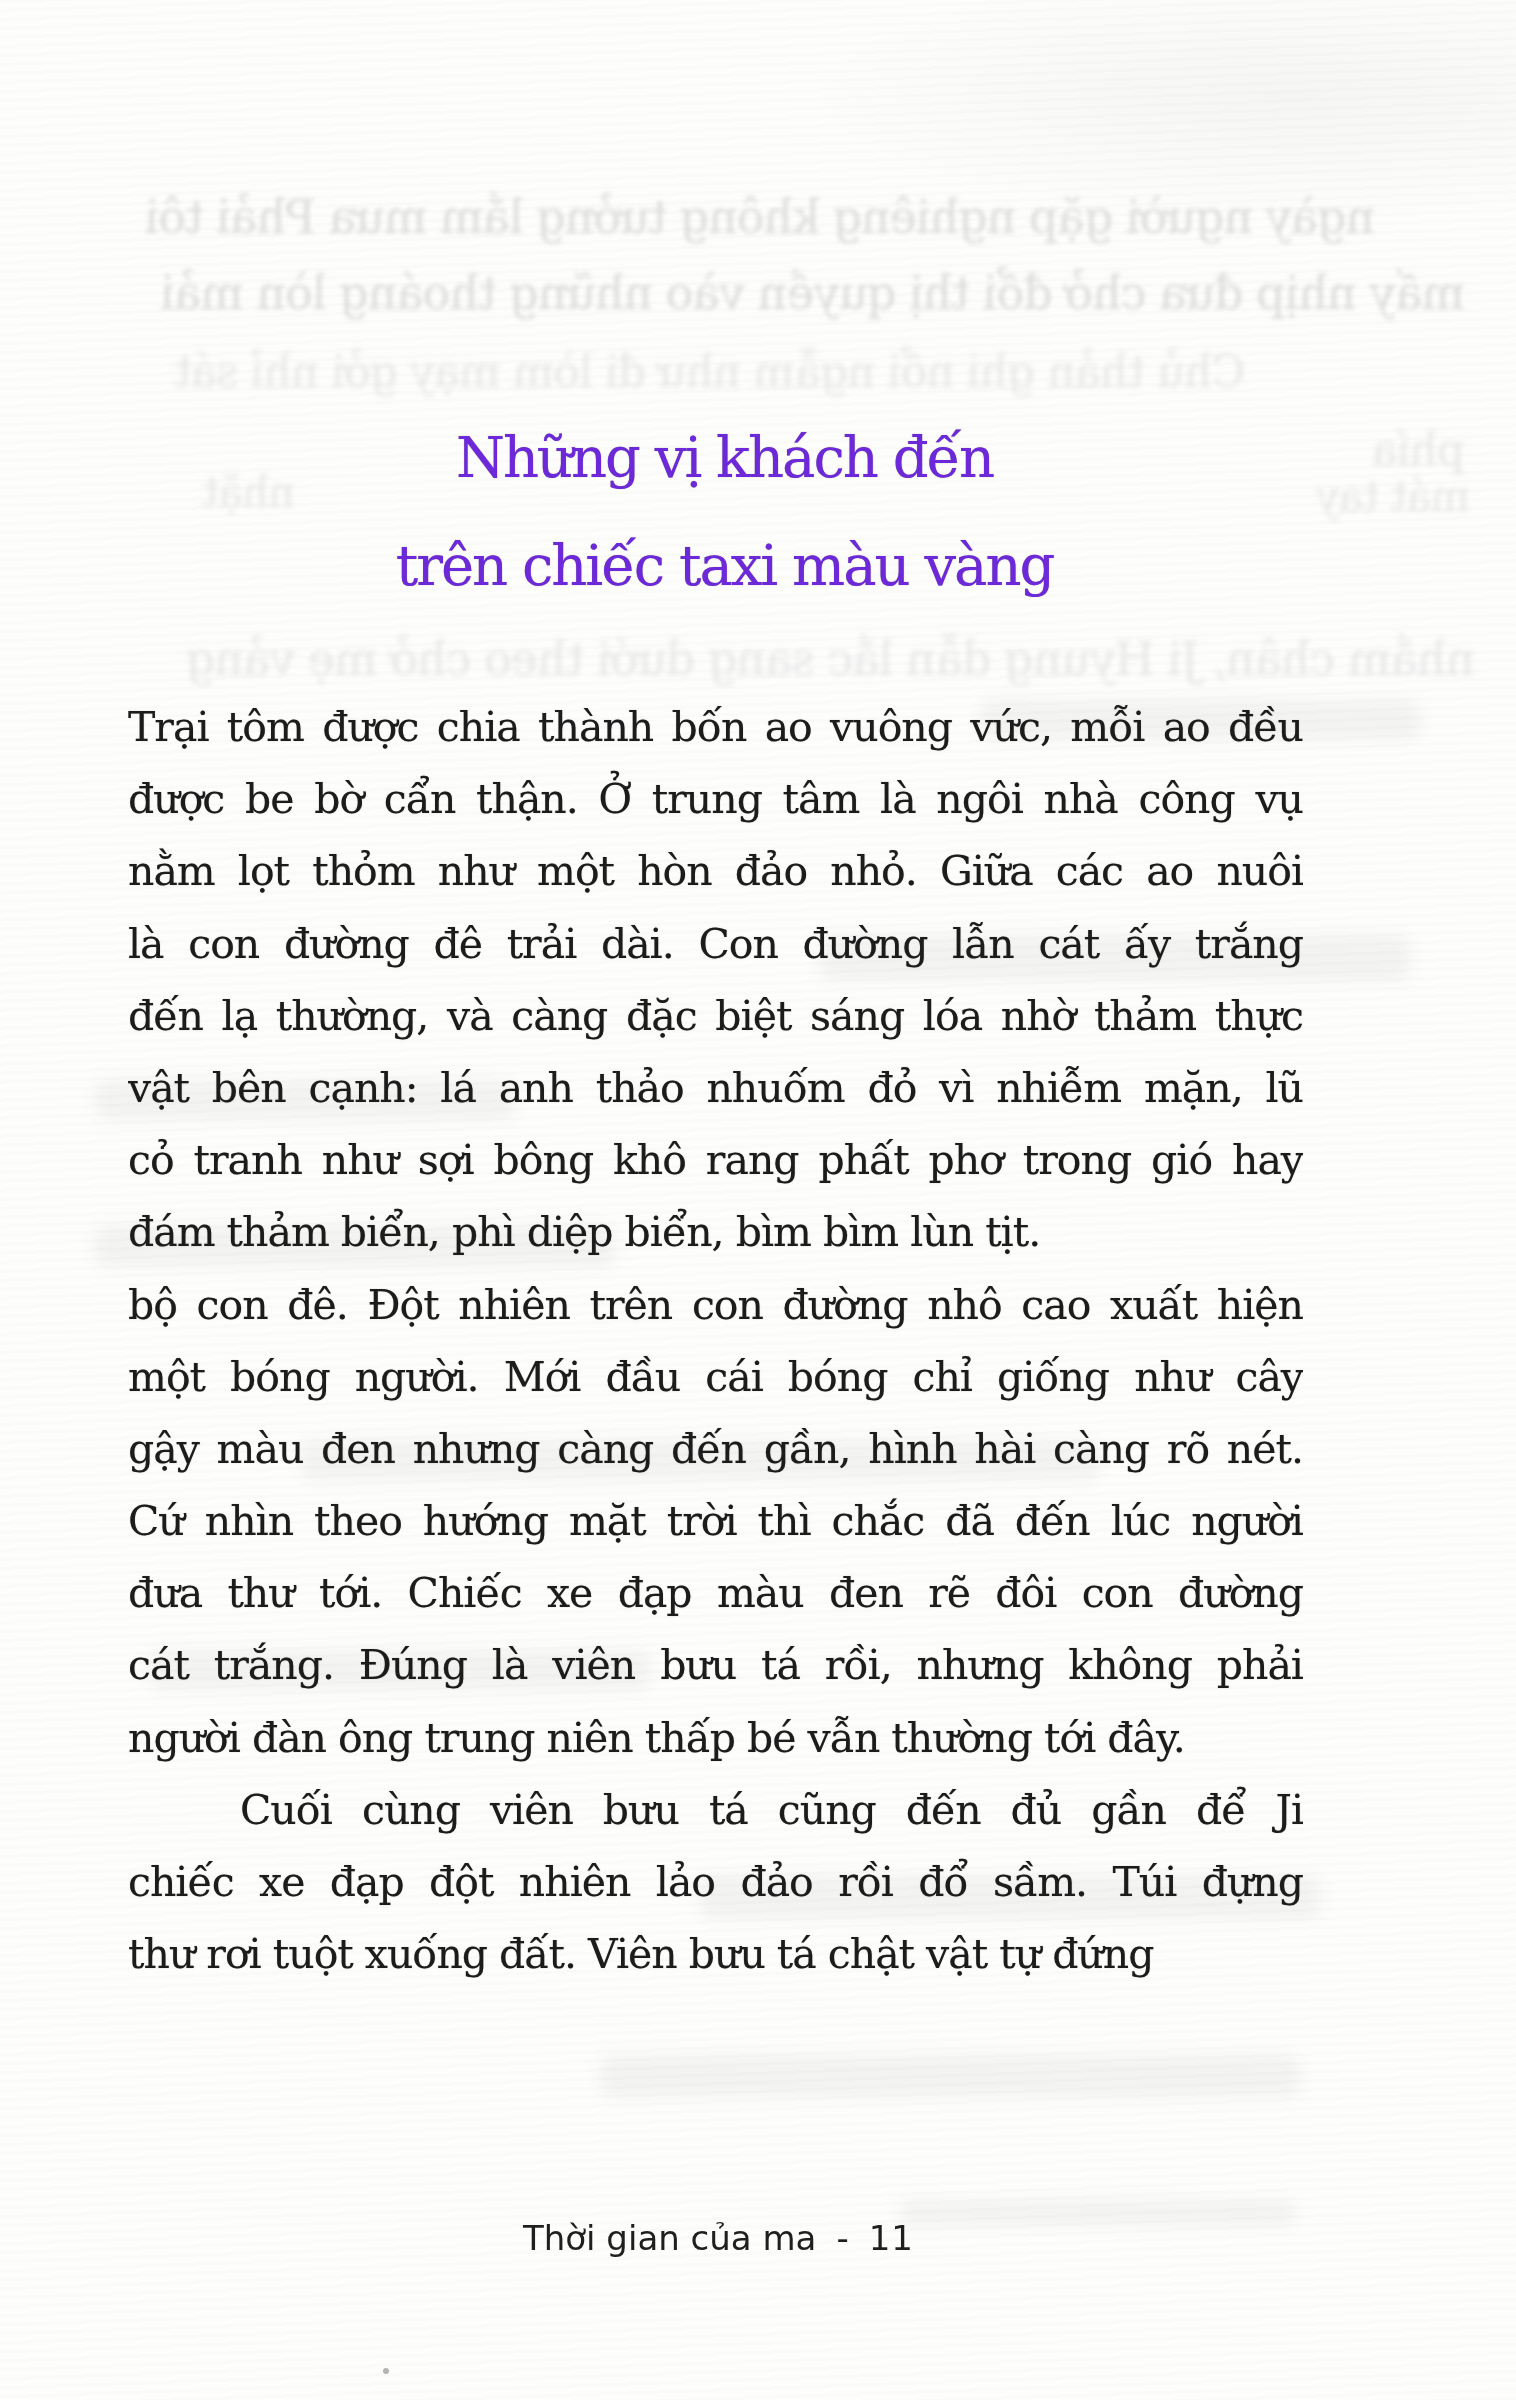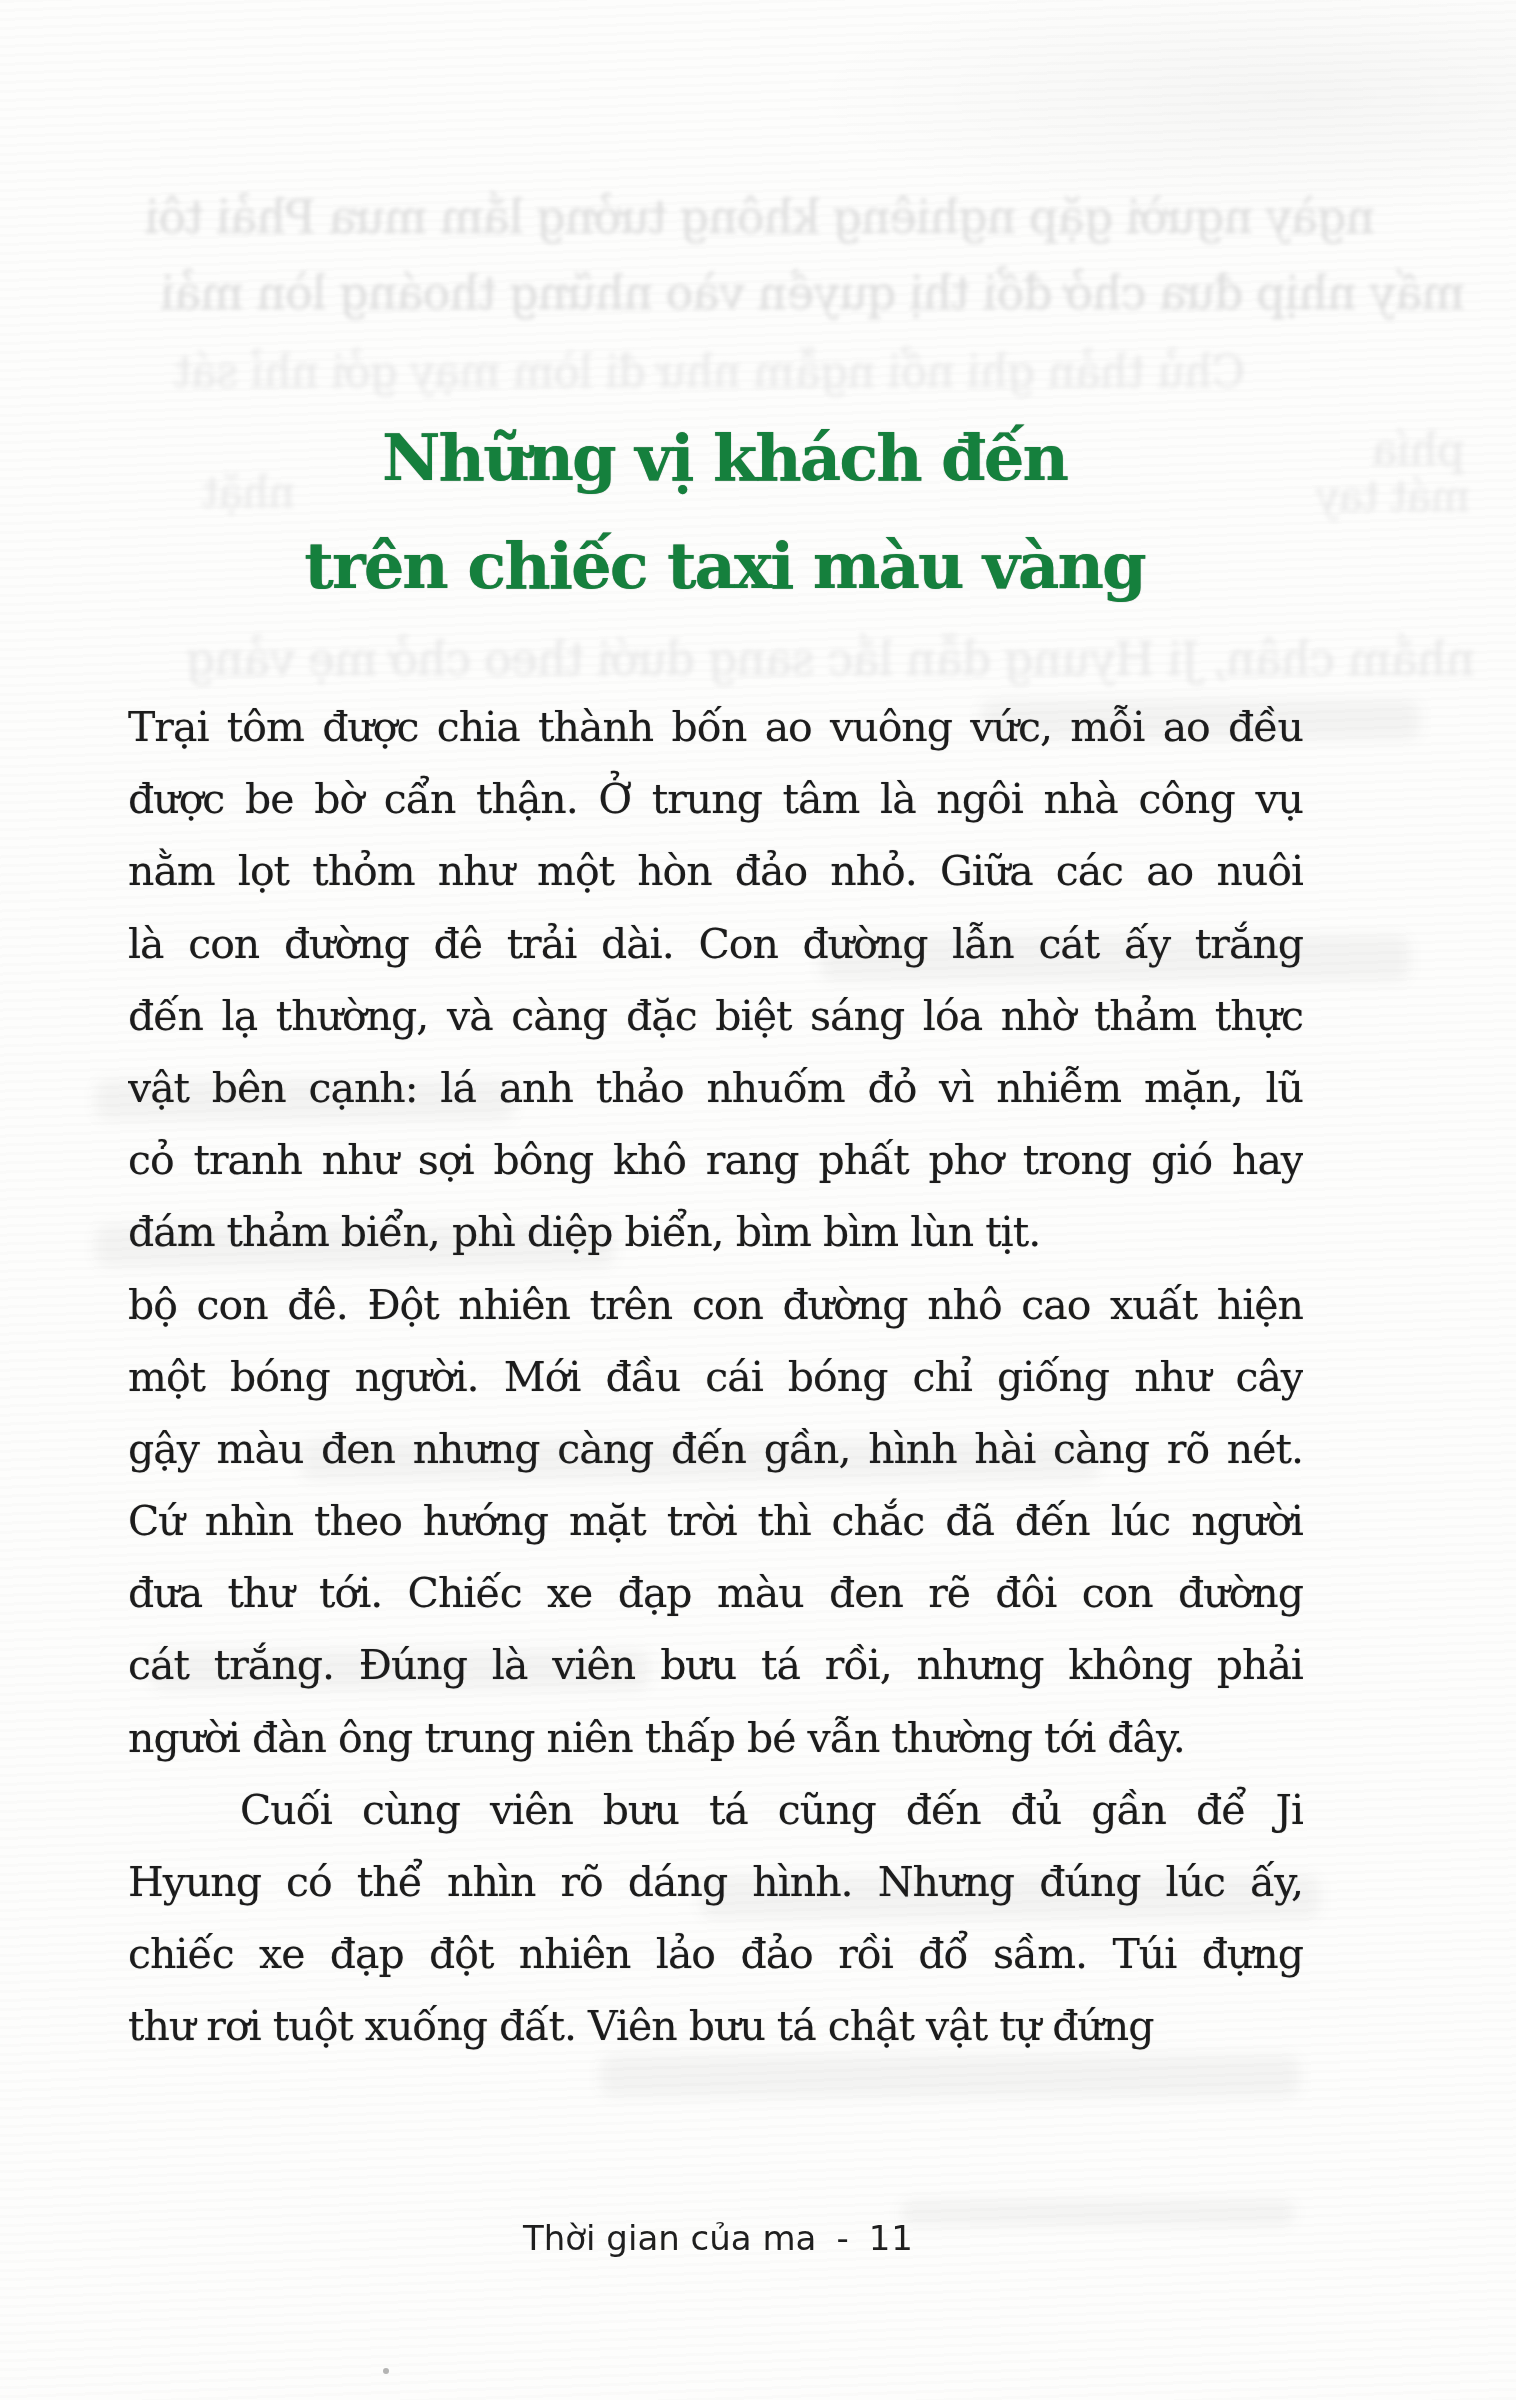--- a/index.html
+++ b/index.html
@@ -34,24 +34,24 @@
     background: rgba(60,60,60,0.05);
     filter: blur(7px);
     border-radius: 14px;
     pointer-events: none;
   }
   
   .chapter-title {
     position: absolute; z-index: 2;
     left: 137px; top: 404px; width: 1175px;
     text-align: center;
-    font-size: 64px; font-weight: bold;
+    font-size: 56px; font-weight: normal;
     line-height: 108px;
     letter-spacing: -2px;
-    color: #15803d;
+    color: #6d28d9;
     text-shadow: 0 0 1px rgba(0,0,0,0.45);
   }
   
   .body-text {
     position: absolute; z-index: 2;
     left: 128px; top: 691px; width: 1175px;
     font-size: 41px;
     line-height: 72.2px;
     letter-spacing: -1px;
     color: #1c1c1c;
@@ -101,21 +101,20 @@
     <div class="line">cỏ tranh như sợi bông khô rang phất phơ trong gió hay</div>
     <div class="line para-end">đám thảm biển, phì diệp biển, bìm bìm lùn tịt.</div>
     <div class="line">bộ con đê. Đột nhiên trên con đường nhô cao xuất hiện</div>
     <div class="line">một bóng người. Mới đầu cái bóng chỉ giống như cây</div>
     <div class="line">gậy màu đen nhưng càng đến gần, hình hài càng rõ nét.</div>
     <div class="line">Cứ nhìn theo hướng mặt trời thì chắc đã đến lúc người</div>
     <div class="line">đưa thư tới. Chiếc xe đạp màu đen rẽ đôi con đường</div>
     <div class="line">cát trắng. Đúng là viên bưu tá rồi, nhưng không phải</div>
     <div class="line para-end">người đàn ông trung niên thấp bé vẫn thường tới đây.</div>
     <div class="line indent">Cuối cùng viên bưu tá cũng đến đủ gần để Ji</div>
-    <div class="line">Hyung có thể nhìn rõ dáng hình. Nhưng đúng lúc ấy,</div>
     <div class="line">chiếc xe đạp đột nhiên lảo đảo rồi đổ sầm. Túi đựng</div>
     <div class="line para-end">thư rơi tuột xuống đất. Viên bưu tá chật vật tự đứng</div>
   </div>
 
 <div class="page-footer">
   <span>Thời gian của ma</span><span class="sep">-</span><span class="pagenum">11</span>
 </div>
 
 <div class="speck" style="left:383px; top:2368px; width:6px; height:6px;"></div>
 

